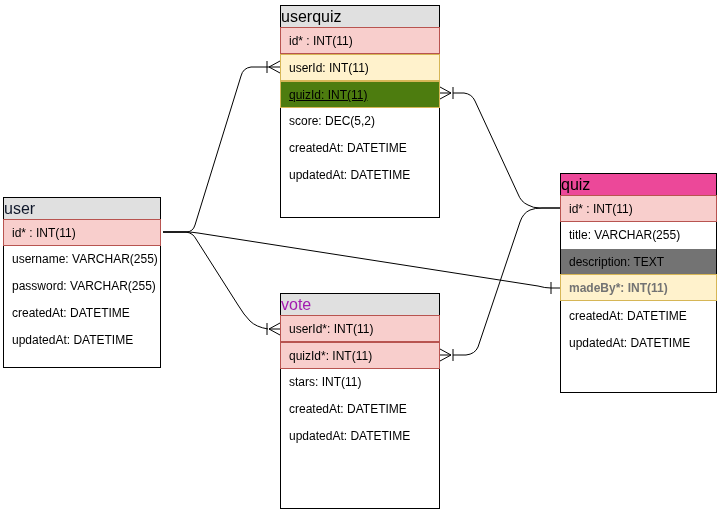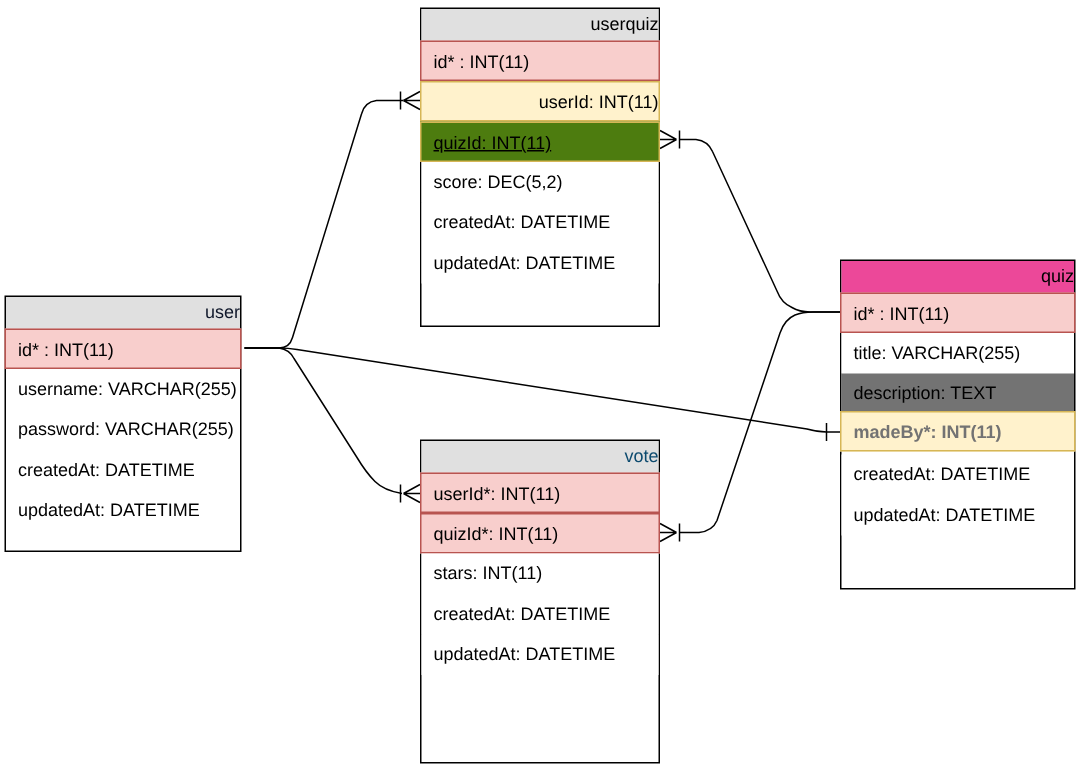--- a/index.html
+++ b/index.html
@@ -4,21 +4,21 @@
 <style>
   html,body{margin:0;padding:0;background:#ffffff;}
   #canvas{
     position:relative;width:721px;height:513px;background:#ffffff;
     font-family:"Liberation Sans",sans-serif;overflow:hidden;
   }
   #edge-layer{position:absolute;left:0;top:0;width:721px;height:513px;}
   .tbl{position:absolute;background:#ffffff;border:1px solid #000000;box-sizing:border-box;}
   .tbl-header{
     position:absolute;left:0;right:0;top:0;height:24px;line-height:21px;
-    text-align:right;font-size:12px;color:#000;overflow:hidden;
+    text-align:left;font-size:16px;color:#000;overflow:hidden;
   }
   .row{
     position:absolute;left:0;right:0;height:27px;line-height:26px;
     font-size:12px;color:#000;padding-left:8px;box-sizing:border-box;
     white-space:nowrap;overflow:hidden;
   }
   .row.colored{border-style:solid;border-width:1px;margin-left:-1px;margin-right:-1px;}
   path.edge{fill:none;stroke-width:1;}
   path.marker{fill:none;stroke-width:1;}
 </style>
@@ -39,36 +39,36 @@
       <path d="M451,93 L440,87 M451,93 L440,93 M451,93 L440,99" class="marker" stroke="#000000"></path>
       <path d="M453,87 L453,99" class="marker" stroke="#000000"></path>
       <path d="M453,355 H466 Q475,354 478,347 L520,222 Q523,213 530,210 Q535,208 542,208 H560" class="edge" stroke="#000000" stroke-linejoin="round"></path>
       <path d="M451,355 L440,349 M451,355 L440,355 M451,355 L440,361" class="marker" stroke="#000000"></path>
       <path d="M453,349 L453,361" class="marker" stroke="#000000"></path>
     </svg>
   <div id="tables">
       <div class="tbl" style="left: 280px; top: 5px; width: 160px; height: 213px; border-color: rgb(0, 0, 0);">
         <div class="tbl-header" style="background: rgb(224, 224, 224); color: rgb(0, 0, 0);">userquiz</div>
         <div class="row colored" style="top: 21px; background: rgb(248, 206, 204); border-color: rgb(184, 84, 80); color: rgb(0, 0, 0);">id* : INT(11)</div>
-        <div class="row colored" style="top: 48px; background: rgb(255, 242, 204); border-color: rgb(214, 182, 86); color: rgb(0, 0, 0); text-align: right;">userId: INT(11)</div>
+        <div class="row colored" style="top: 48px; background: rgb(255, 242, 204); border-color: rgb(214, 182, 86); color: rgb(0, 0, 0);">userId: INT(11)</div>
         <div class="row colored" style="top: 75px; background: #4d7c0f; border-color: rgb(214, 182, 86); color: rgb(0, 0, 0); text-decoration: underline;">quizId: INT(11)</div>
         <div class="row" style="top: 102px; background: rgb(255, 255, 255); color: rgb(0, 0, 0);">score: DEC(5,2)</div>
         <div class="row" style="top: 129px; background: rgb(255, 255, 255); color: rgb(0, 0, 0);">createdAt: DATETIME</div>
         <div class="row" style="top: 156px; background: rgb(255, 255, 255); color: rgb(0, 0, 0);">updatedAt: DATETIME</div>
       </div>
       <div class="tbl" style="left: 3px; top: 197px; width: 158px; height: 171px; border-color: rgb(0, 0, 0);">
         <div class="tbl-header" style="background: rgb(224, 224, 224); color: #0f172a;">user</div>
         <div class="row colored" style="top: 21px; background: rgb(248, 206, 204); border-color: rgb(184, 84, 80); color: rgb(0, 0, 0);">id* : INT(11)</div>
         <div class="row" style="top: 48px; background: rgb(255, 255, 255); color: rgb(0, 0, 0);">username: VARCHAR(255)</div>
         <div class="row" style="top: 75px; background: rgb(255, 255, 255); color: rgb(0, 0, 0);">password: VARCHAR(255)</div>
         <div class="row" style="top: 102px; background: rgb(255, 255, 255); color: rgb(0, 0, 0);">createdAt: DATETIME</div>
         <div class="row" style="top: 129px; background: rgb(255, 255, 255); color: rgb(0, 0, 0);">updatedAt: DATETIME</div>
       </div>
       <div class="tbl" style="left: 280px; top: 293px; width: 160px; height: 216px; border-color: rgb(0, 0, 0);">
-        <div class="tbl-header" style="background: rgb(224, 224, 224); color: #0c4a6e; padding-left: 40px;">vote</div>
+        <div class="tbl-header" style="background: rgb(224, 224, 224); color: #a21caf;">vote</div>
         <div class="row colored" style="top: 21px; background: rgb(248, 206, 204); border-color: rgb(184, 84, 80); color: rgb(0, 0, 0);">userId*: INT(11)</div>
         <div class="row colored" style="top: 48px; background: rgb(248, 206, 204); border-color: rgb(184, 84, 80); color: rgb(0, 0, 0);">quizId*: INT(11)</div>
         <div class="row" style="top: 75px; background: rgb(255, 255, 255); color: rgb(0, 0, 0);">stars: INT(11)</div>
         <div class="row" style="top: 102px; background: rgb(255, 255, 255); color: rgb(0, 0, 0);">createdAt: DATETIME</div>
         <div class="row" style="top: 129px; background: rgb(255, 255, 255); color: rgb(0, 0, 0);">updatedAt: DATETIME</div>
       </div>
       <div class="tbl" style="left: 560px; top: 173px; width: 157px; height: 220px; border-color: rgb(0, 0, 0);">
         <div class="tbl-header" style="background: #ec4899; color: rgb(0, 0, 0);">quiz</div>
         <div class="row colored" style="top: 21px; background: rgb(248, 206, 204); border-color: rgb(184, 84, 80); color: rgb(0, 0, 0);">id* : INT(11)</div>
         <div class="row" style="top: 48px; background: rgb(255, 255, 255); color: rgb(0, 0, 0);">title: VARCHAR(255)</div>

